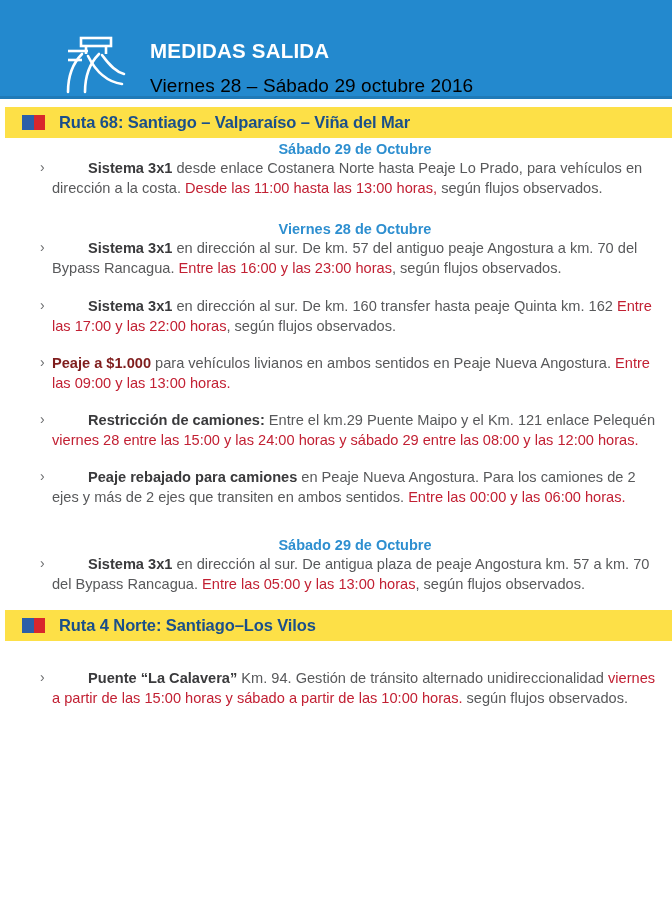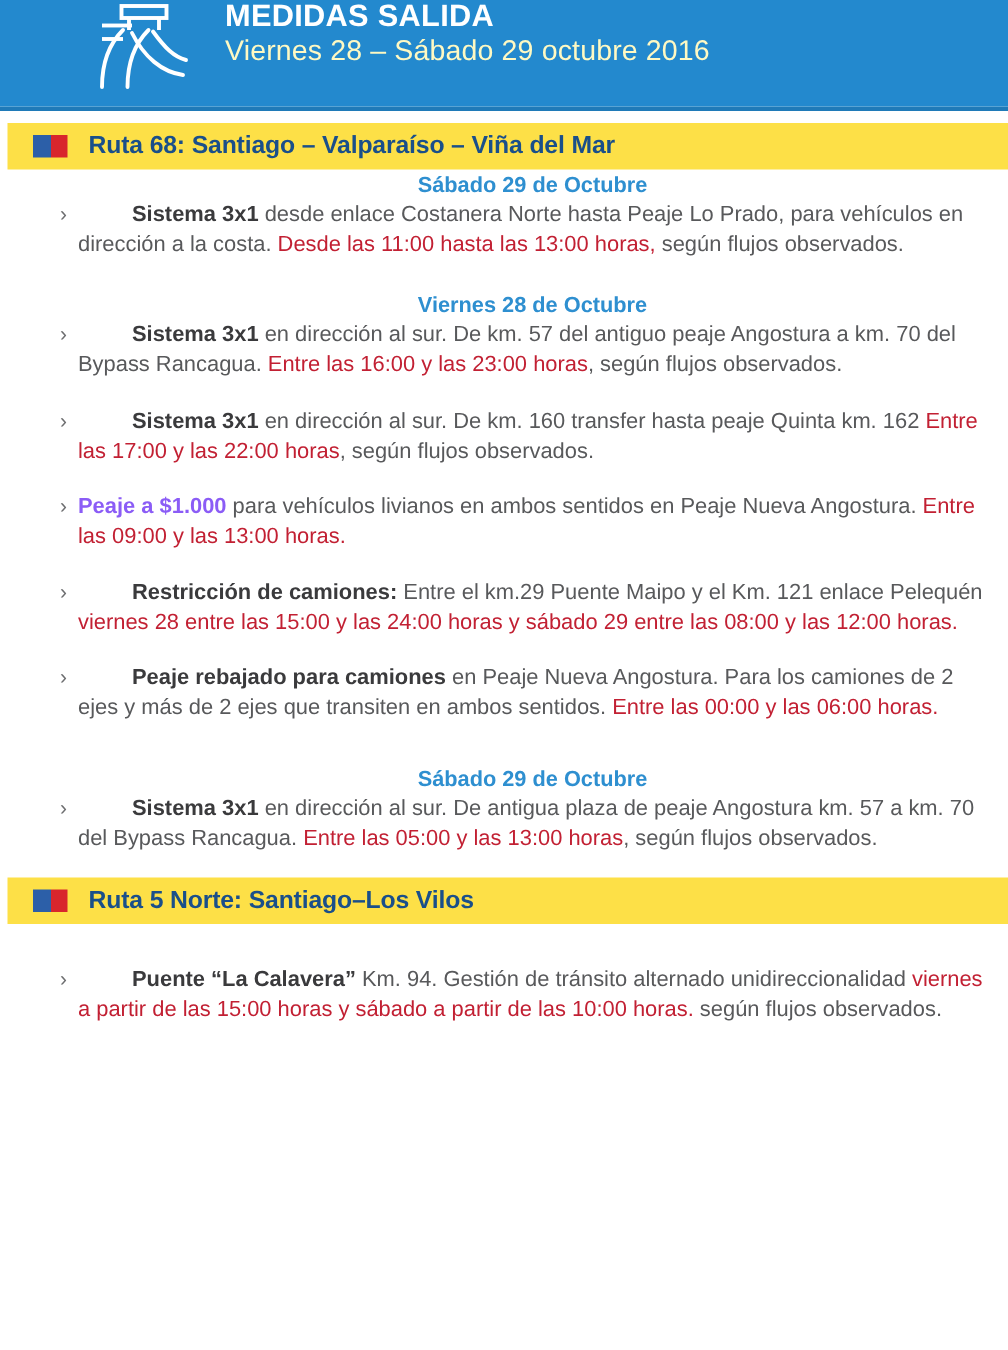--- a/index.html
+++ b/index.html
@@ -10,23 +10,23 @@
     width: 672px;
     height: 900px;
     background: #ffffff;
     font-family: "Liberation Sans", sans-serif;
     overflow: hidden;
   }
 
   
   .header {
     background: #2389ce;
-    height: 71px;
+    height: 96px;
     display: flex;
-    align-items: flex-start;
+    align-items: flex-end;
     padding: 0 0 0 52px;
     box-sizing: border-box;
     position: relative;
   }
   .header-icon {
     width: 76px;
     height: 62px;
     flex: 0 0 76px;
     margin-right: 22px;
   }
@@ -37,24 +37,25 @@
     line-height: 1.05;
   }
   .header-title {
     color: #ffffff;
     font-size: 20.5px;
     font-weight: bold;
     letter-spacing: 0.2px;
     margin-bottom: 3px;
   }
   .header-sub {
-    color: #fef9c3;
+    color: #000000;
     font-size: 19px;
     font-weight: normal;
     letter-spacing: 0.1px;
+    margin-top: 12px;
   }
   .header-rule {
     height: 3px;
     background: #1f7ab8;
     width: 100%;
   }
 
   
   .section-bar {
     background: #fde047;
@@ -113,21 +114,21 @@
     left: 10px;
     top: 0px;
     color: #6d6e70;
     font-size: 14px;
     line-height: 1.38;
   }
   .item.gap { margin-top: 17px; }
 
   b.dark { color: #3a3a3c; font-weight: bold; margin-left: 36px; }
   span.red { color: #c22033; text-align: right; }
-  b.red { color: #8b5cf6; font-weight: bold; }
+  b.red { color: #7f1d1d; font-weight: bold; }
 
   .spacer-8  { height: 8px; }
   .spacer-16 { height: 16px; }
   .spacer-20 { height: 20px; }
   .spacer-26 { height: 26px; }
 </style>
 </head>
 <body>
 
 <div class="header">
@@ -179,19 +180,19 @@
       <div class="spacer-26"></div>
       <div class="daterow">Sábado 29 de Octubre</div>
       <div class="item"><span class="bullet">›</span><b class="dark">Sistema 3x1</b><span class=""> en dirección al sur. De antigua plaza de peaje Angostura km. 57 a km. 70 del Bypass Rancagua. </span><span class="red">Entre las 05:00 y las 13:00 horas</span><span class="">, según flujos observados.</span></div>
     </div>
     <div class="spacer-16"></div>
     <div class="section-bar">
       <div class="flag">
         <div class="f-blue"></div>
         <div class="f-red"></div>
       </div>
-      <div class="section-title">Ruta 5 Norte: Santiago–Los Vilos</div>
+      <div class="section-title">Ruta 4 Norte: Santiago–Los Vilos</div>
     </div>
     <div class="section-body">
       <div class="spacer-26"></div>
       <div class="item"><span class="bullet">›</span><b class="dark">Puente “La Calavera”</b><span class=""> Km. 94. Gestión de tránsito alternado unidireccionalidad </span><span class="red">viernes a partir de las 15:00 horas y sábado a partir de las 10:00 horas.</span><span class=""> según flujos observados.</span></div>
     </div>
   </div>
 
 </body></html>

